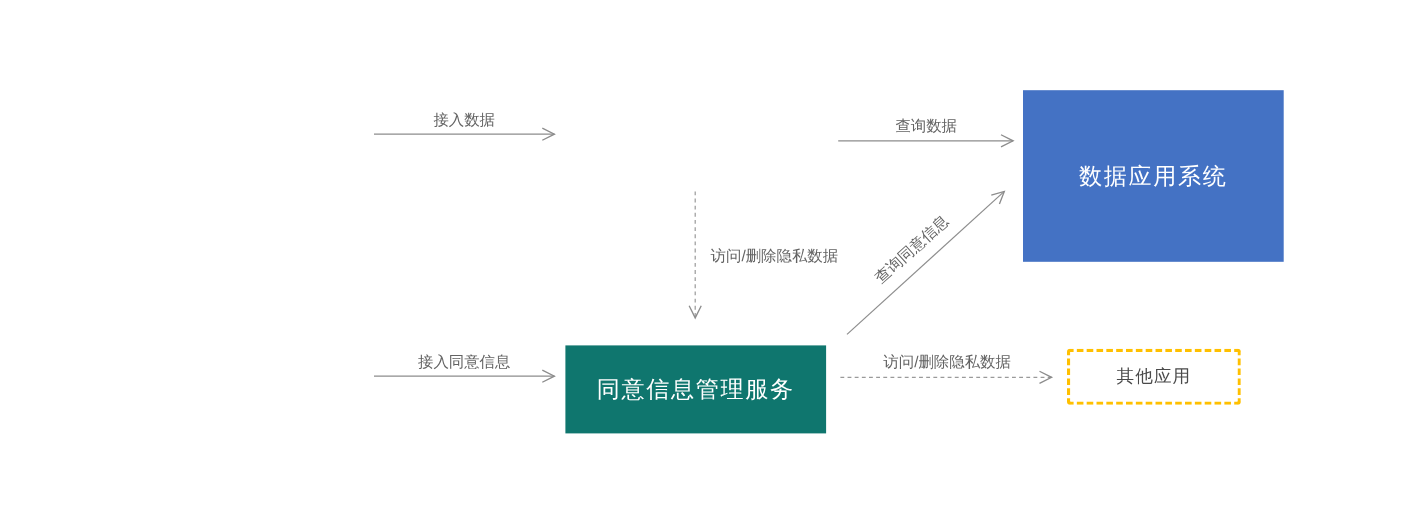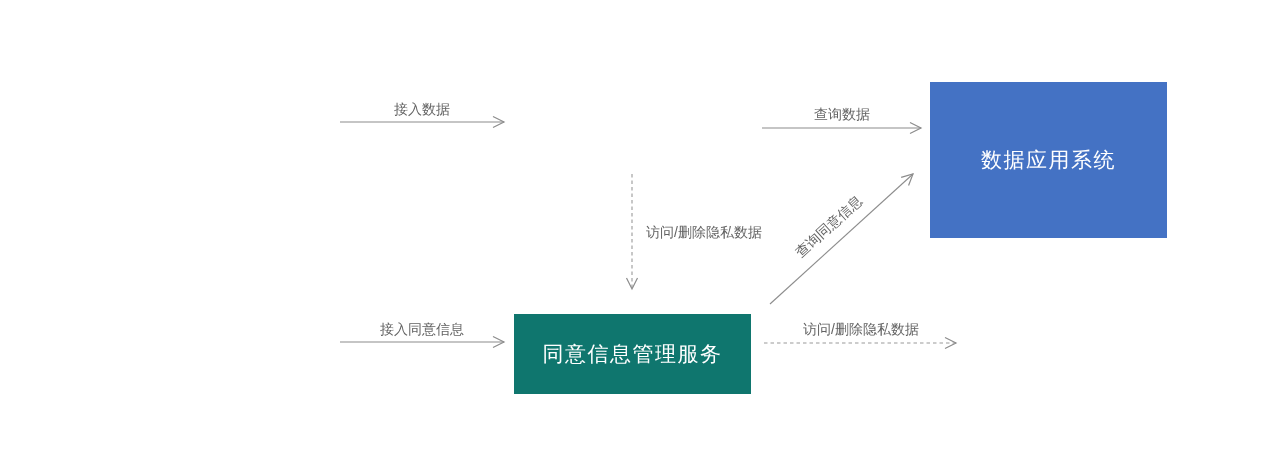--- a/index.html
+++ b/index.html
@@ -64,14 +64,17 @@
 
   <div class="node" id="n-data-app" style="background-color: rgb(68, 114, 196); justify-content: center;">
     <span>数据应用系统</span>
   </div>
 
 
   <div class="node" id="n-consent-service" style="background-color: #0f766e; margin-top: 12px;">
     <span>同意信息管理服务</span>
   </div>
 
+  <div class="node" id="n-other-apps" style="border-color: rgb(255, 192, 0);">
+    <span>其他应用</span>
+  </div>
 
 </div>
 
 </body></html>

